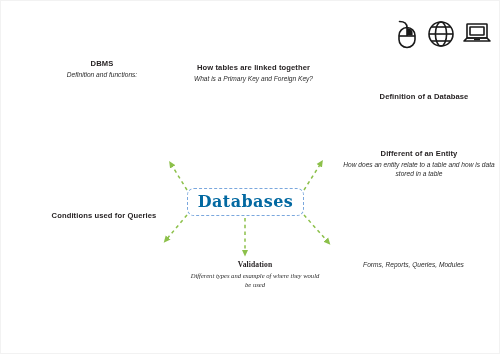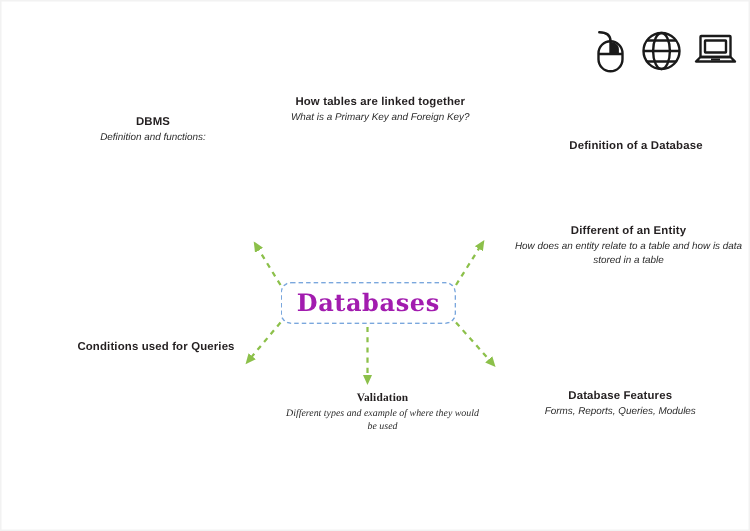--- a/index.html
+++ b/index.html
@@ -47,25 +47,25 @@
   .node .sub {
     font-style: italic;
     font-size: 6.6px;
     line-height: 9px;
     margin-top: 1px;
     color: #2b2b2b;
   }
   .node .sub.wrap { white-space: normal; }
   .node .sub.nowrap { white-space: nowrap; }
 
-  #node-dbms          { left: 36px;  top: 75px;  width: 130px; }
+  #node-dbms          { left: 36px;  top: 58px;  width: 130px; }
   #node-tables        { left: 175px; top: 62px;  width: 155px; }
   #node-defdatabase   { left: 353px; top: 91px;  width: 140px; }
   #node-entity        { left: 338px; top: 148px; width: 160px; }
-  #node-conditions    { left: 28px;  top: 225px; width: 150px; }
+  #node-conditions    { left: 28px;  top: 210px; width: 150px; }
   #node-validation    { left: 189px; top: 259px; width: 130px; font-family: Liberation Serif, serif; }
   #node-features      { left: 335px; top: 258px; width: 155px; }
 
   
   #central-box {
     position: absolute;
     left: 186px;
     top: 187px;
     width: 117px;
     height: 28px;
@@ -74,21 +74,21 @@
     box-sizing: border-box;
     display: flex;
     align-items: center;
     justify-content: center;
   }
   #central-box .central-label {
     font-family: "DejaVu Serif", serif;
     font-weight: bold;
     font-size: 16px;
     letter-spacing: 0.4px;
-    color: #a21caf;
+    color: #0369a1;
     line-height: 1;
   }
 
   
   #arrow-layer {
     position: absolute;
     left: 0; top: 0;
     width: 500px; height: 354px;
     pointer-events: none;
   }
@@ -173,17 +173,16 @@
   <div class="node" id="node-conditions">
     <div class="title">Conditions used for Queries</div>
   </div>
 
   <div class="node" id="node-validation">
     <div class="title">Validation</div>
     <div class="sub wrap">Different types and example of where they would be used</div>
   </div>
 
   <div class="node" id="node-features">
-    <div class="title">Database Features</div>
     <div class="sub nowrap">Forms, Reports, Queries, Modules</div>
   </div>
 
 </div>
 
 </body></html>

